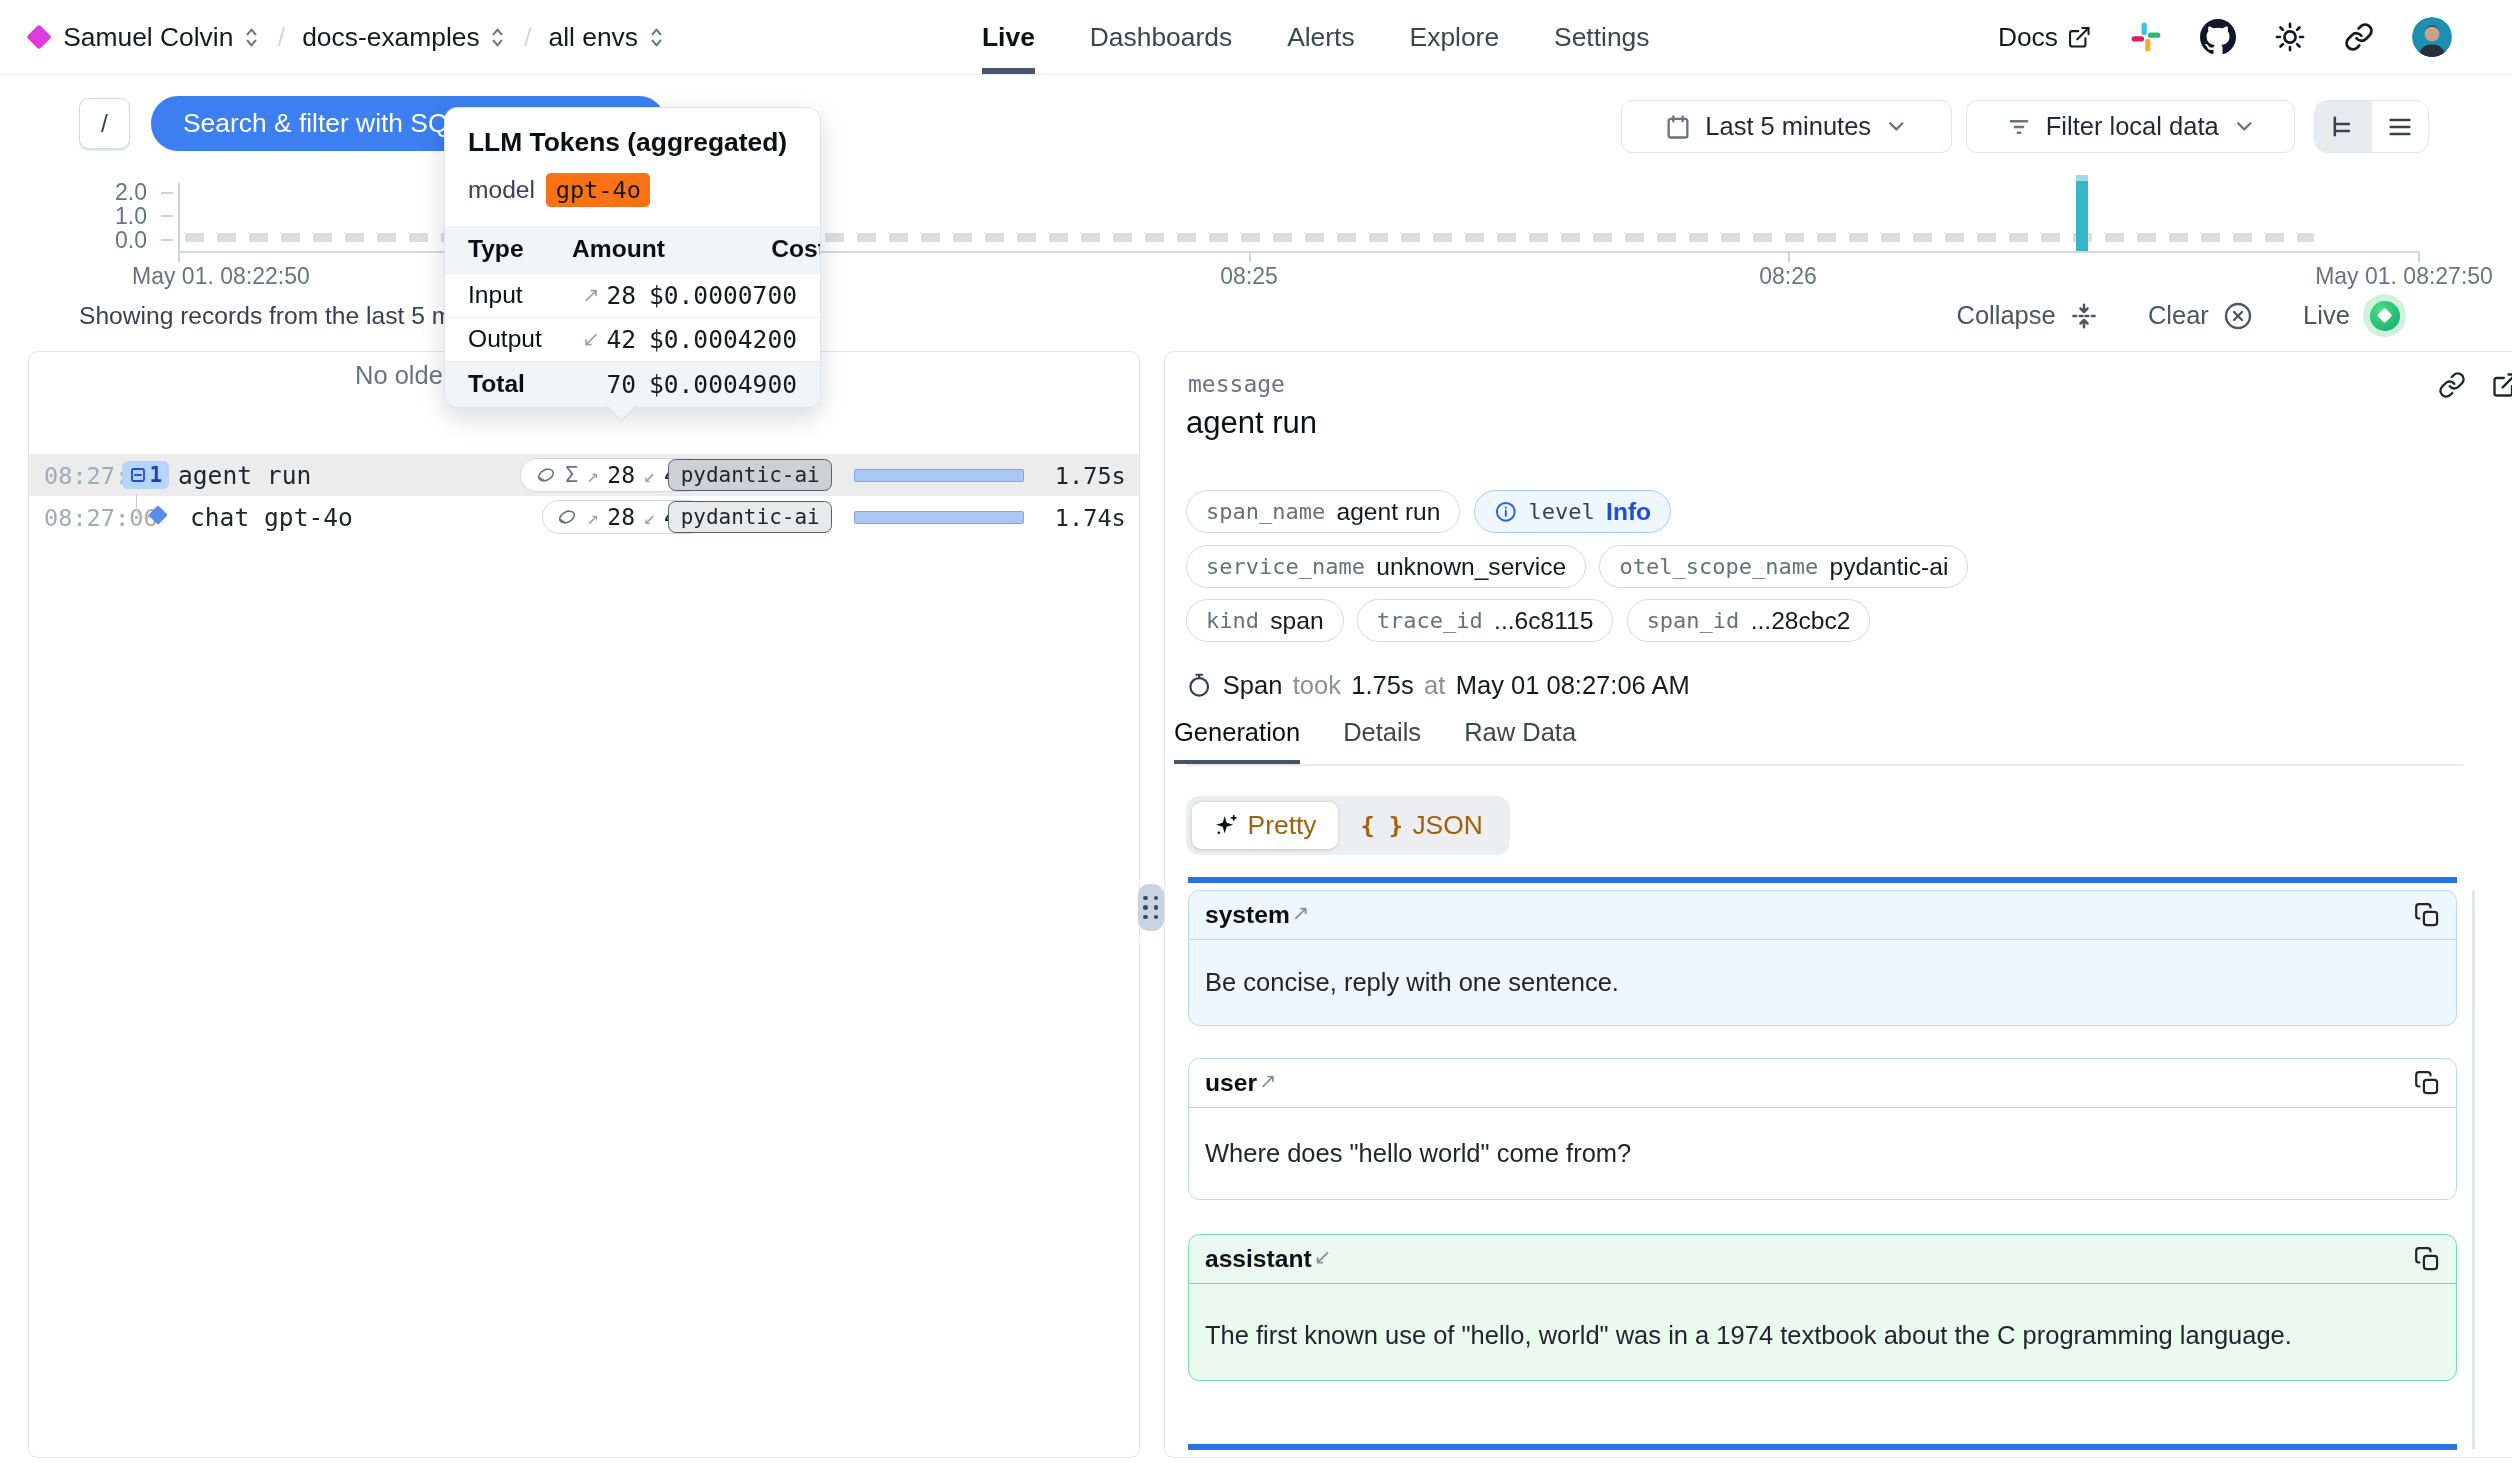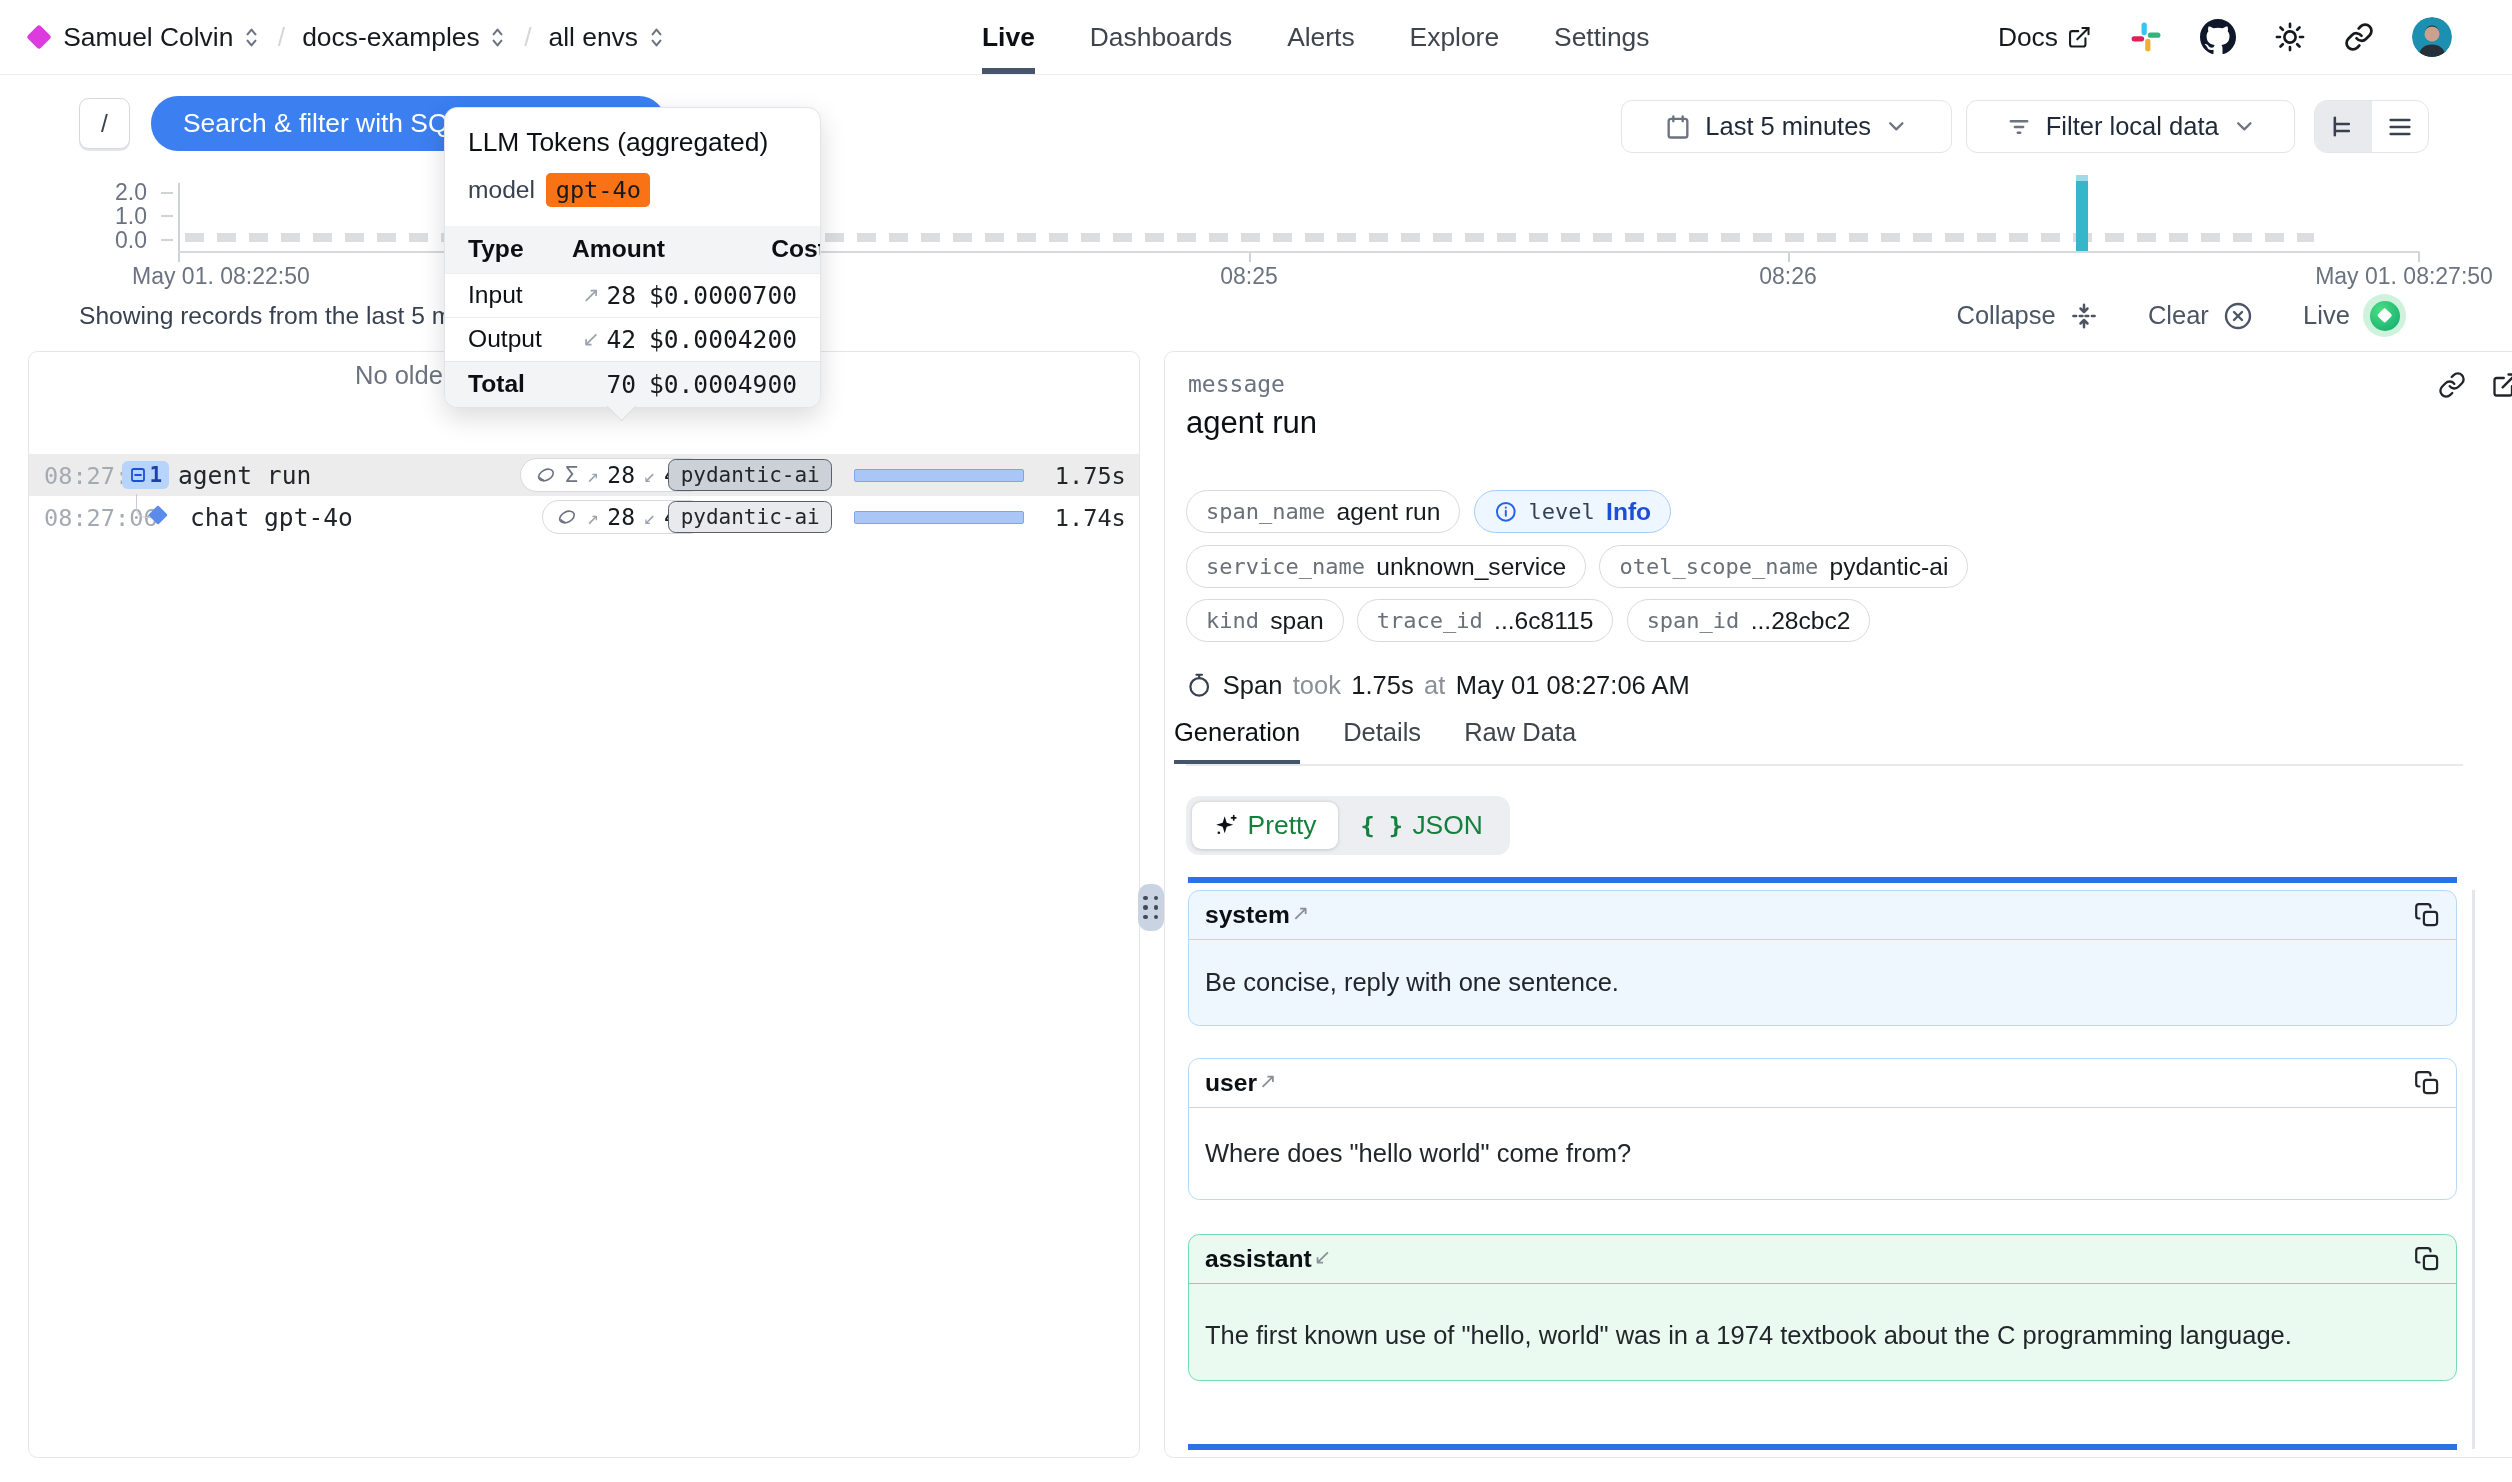--- a/index.html
+++ b/index.html
@@ -106,21 +106,21 @@
   .badge.info .bval{color:#1d4ed8;font-weight:700}
   .spansum{position:absolute;left:21px;top:319px;display:flex;align-items:center;gap:10.4px;font-size:25.5px}
   .spansum .muted{color:#8a9096}
   .spansum .strong{color:#16191d}
   .tabs{position:absolute;left:9px;top:366px;display:flex;gap:43px}
   .tab{font-size:25.5px;color:#3f454d;padding-bottom:13.2px;cursor:pointer}
   .tab.active{color:#0c0f13;font-weight:500;border-bottom:4.7px solid #44546a}
   .tabline{position:absolute;left:21px;top:412px;width:1277px;height:1.9px;background:#e7e9ec}
   .segwrap{position:absolute;left:21px;top:444px;height:59px;background:#eceef1;border-radius:13.2px;display:flex;
            align-items:center;padding:0 5.7px;gap:1.9px}
-  .seg{height:47px;display:flex;align-items:center;gap:9.4px;padding:0 21px;font-size:26.4px;color:#15803d;cursor:pointer;border-radius:9.4px}
+  .seg{height:47px;display:flex;align-items:center;gap:9.4px;padding:0 21px;font-size:26.4px;color:#a16207;cursor:pointer;border-radius:9.4px}
   .seg.active{background:#fff;font-weight:500;box-shadow:0 0.9px 3.8px rgba(0,0,0,.18)}
   .seg .braces{font-size:23.6px;font-weight:600}
   .bluebar{position:absolute;left:23px;width:1269px;height:5.7px;background:#2a72e8}
   .card{position:absolute;left:23px;width:1269px;border-radius:11.3px;box-sizing:border-box}
   .card.system{border:1.9px solid #b6d9f8;background:#eef7fe}
   .card.user{border:1.9px solid #b6d9f8;background:#fff}
   .card.assistant{border:1.9px solid #74dcb0;background:#eafaf1}
   .card-h{height:49px;display:flex;align-items:center;justify-content:space-between;padding:0 16px;box-sizing:border-box}
   .card.system .card-h{border-bottom:1.9px solid #b6d9f8}
   .card.user .card-h{border-bottom:1.9px solid #b6d9f8}
@@ -128,21 +128,21 @@
   .role{display:flex;gap:2px;font-size:24.6px;font-weight:700;color:#0c0f13}
   .role .arr{font-size:21px;color:#8a9096;font-weight:400}
   .copybtn{color:#22262b;cursor:pointer}
   .card-b{padding:0 16px;display:flex;align-items:center;font-size:25.5px;color:#22262b;line-height:40px}
   .scrolltrack{position:absolute;left:1307px;top:538px;width:2.8px;height:559px;background:#e3e6ea;cursor:pointer}
 
   
   .tooltip{position:absolute;left:444px;top:107px;width:375px;background:#fff;border:0.9px solid #e0e3e7;border-radius:13.2px;
            box-shadow:0 9.4px 26.4px rgba(0,0,0,.14);z-index:100}
   .tt-inner{border-radius:13.2px;overflow:hidden}
-  .tt-title{margin:19px 23px 0;font-size:26.4px;font-weight:400;color:#0c0f13}
+  .tt-title{margin:19px 23px 0;font-size:26.4px;font-weight:700;color:#0c0f13}
   .tt-model{margin:15px 23px 19px;display:flex;align-items:center;gap:11.3px;font-size:24.6px;color:#374151}
   .tt-model .mval{font-size:23.6px;background:#f97316;color:#16191d;padding:2.8px 9.4px;border-radius:4.7px}
   .tt-row{display:grid;grid-template-columns:104px 1fr 161px;align-items:center;padding:0 23px;height:44px;box-sizing:border-box}
   .tt-row.head{background:#f3f4f6;height:47px;font-size:24.6px;font-weight:700;color:#0c0f13}
   .tt-row.body{border-top:0.9px solid #eceef0;font-size:24.6px}
   .tt-row.total{background:#f3f4f6;border-top:0.9px solid #e4e7ea;height:46px;font-size:24.6px}
   .tt-type{color:#0c0f13}
   .tt-row.total .tt-type{font-weight:700}
   .tt-amt{display:flex;justify-content:flex-end;align-items:center;gap:6.6px}
   .tt-amt .arr{color:#9ca3af;font-size:21px}

